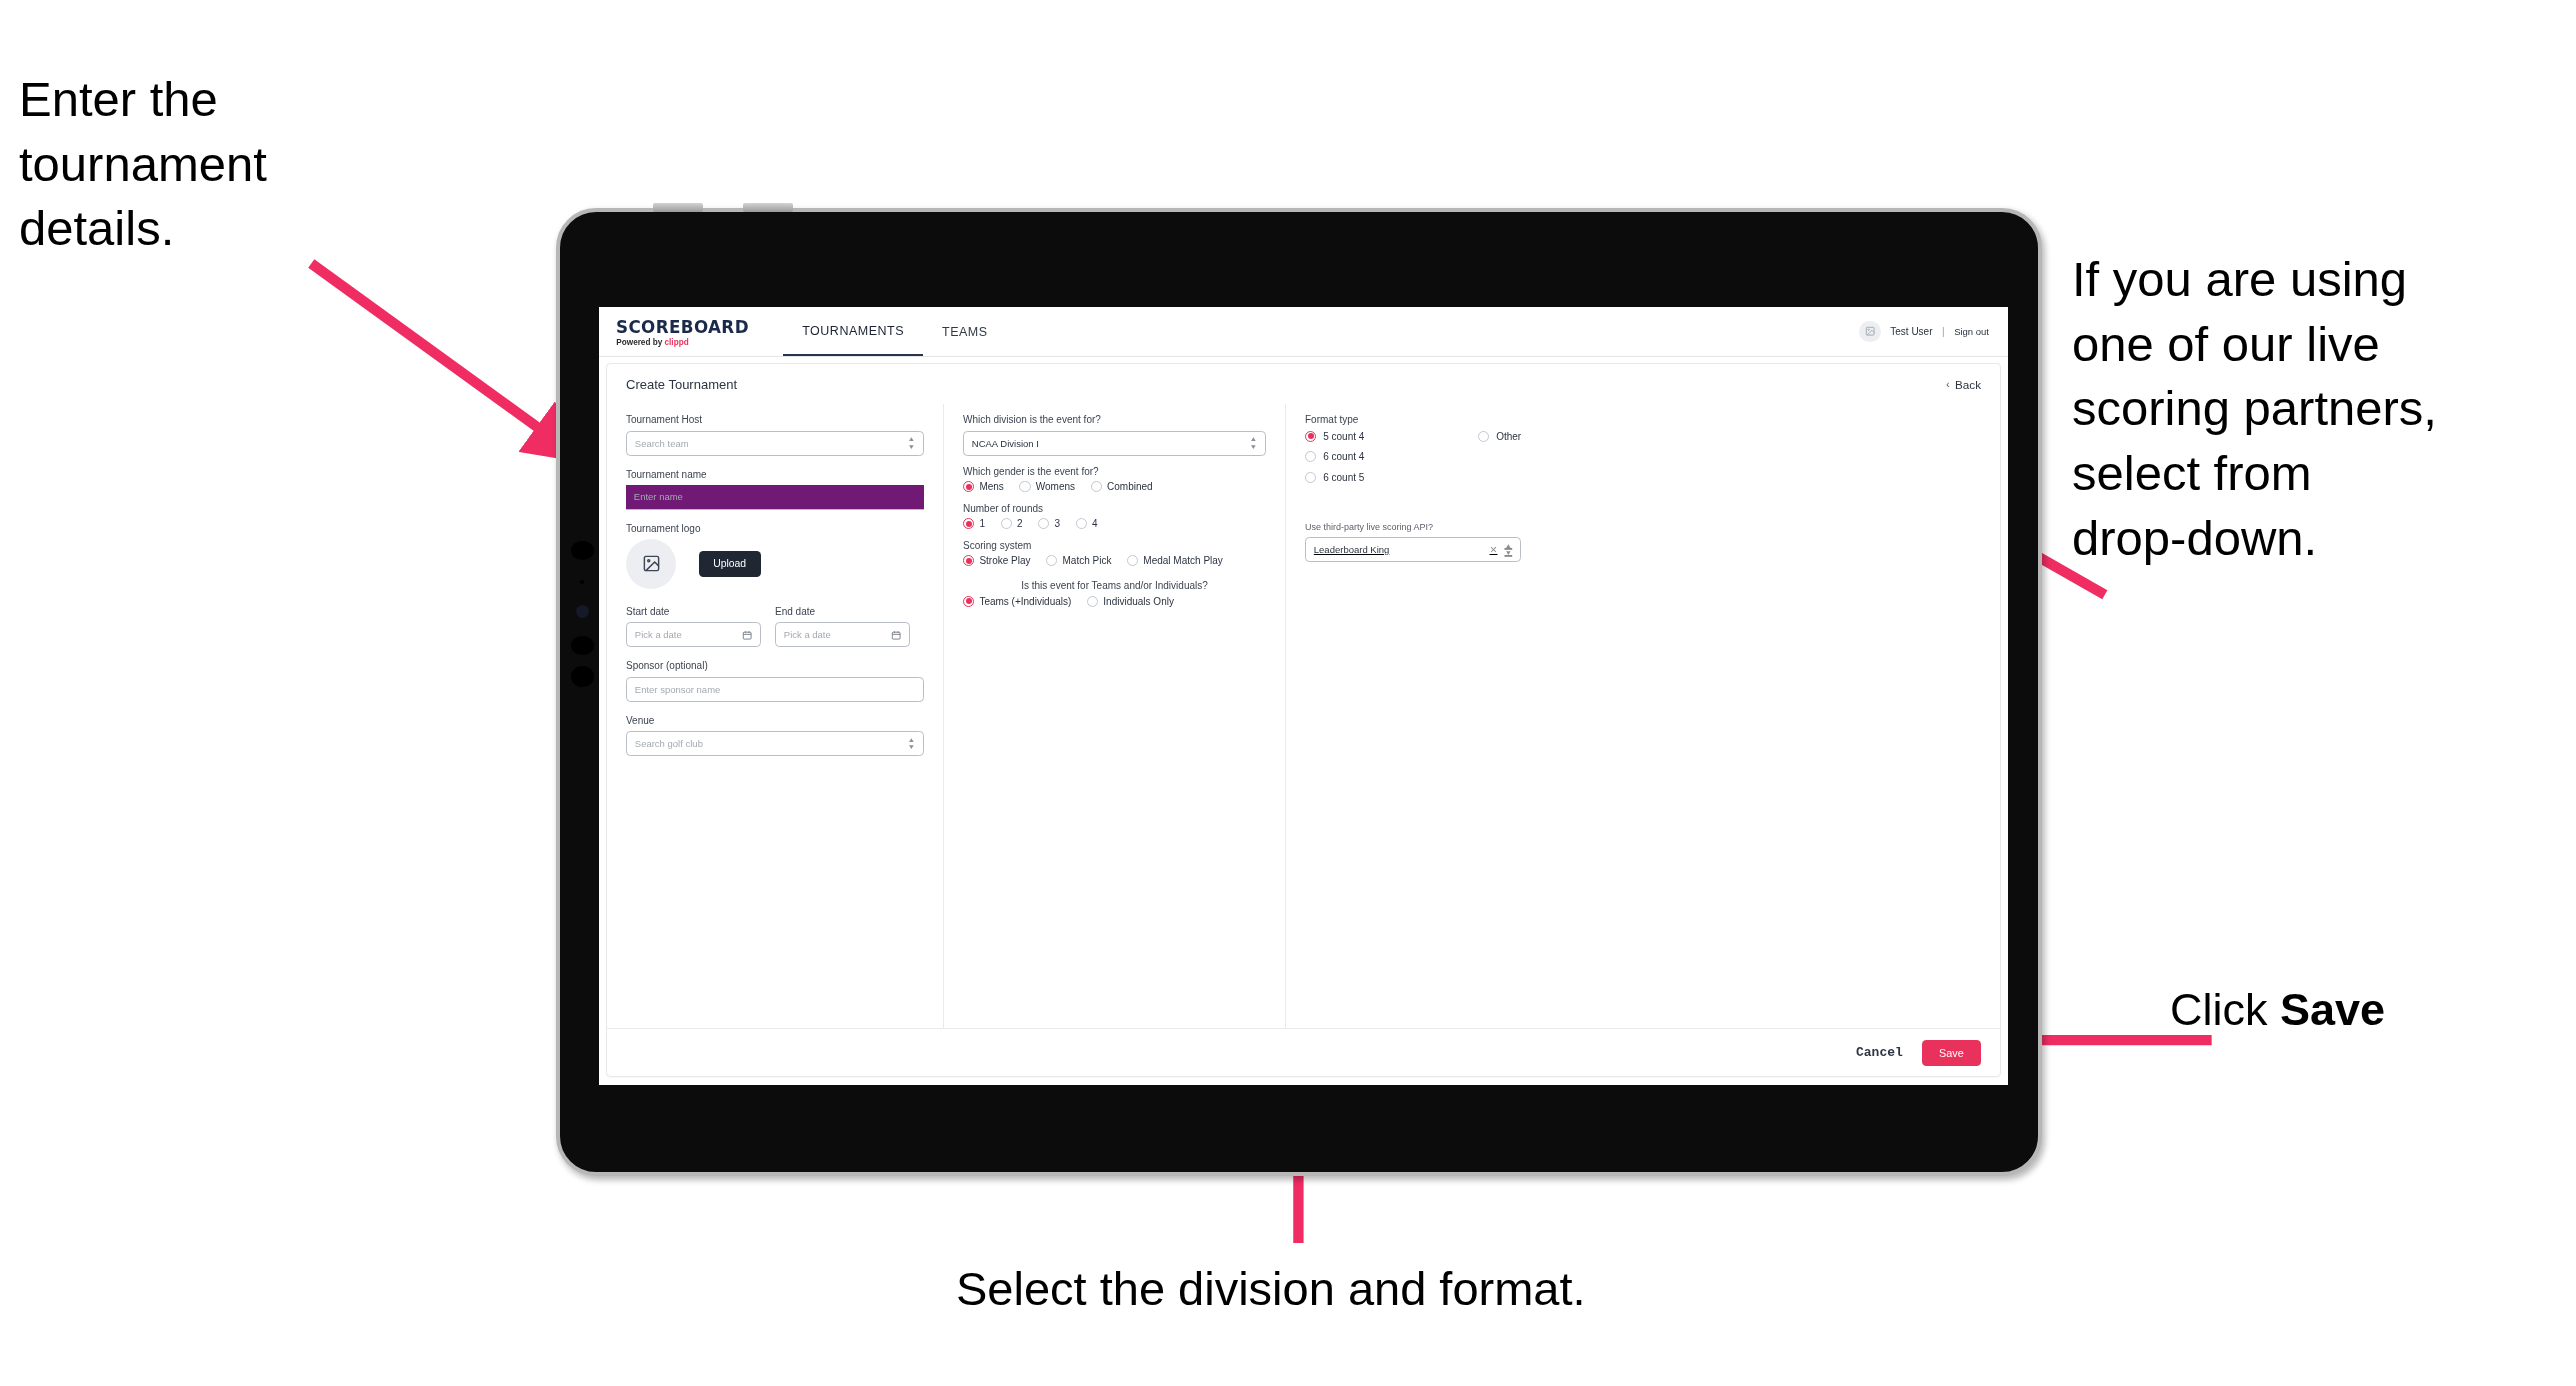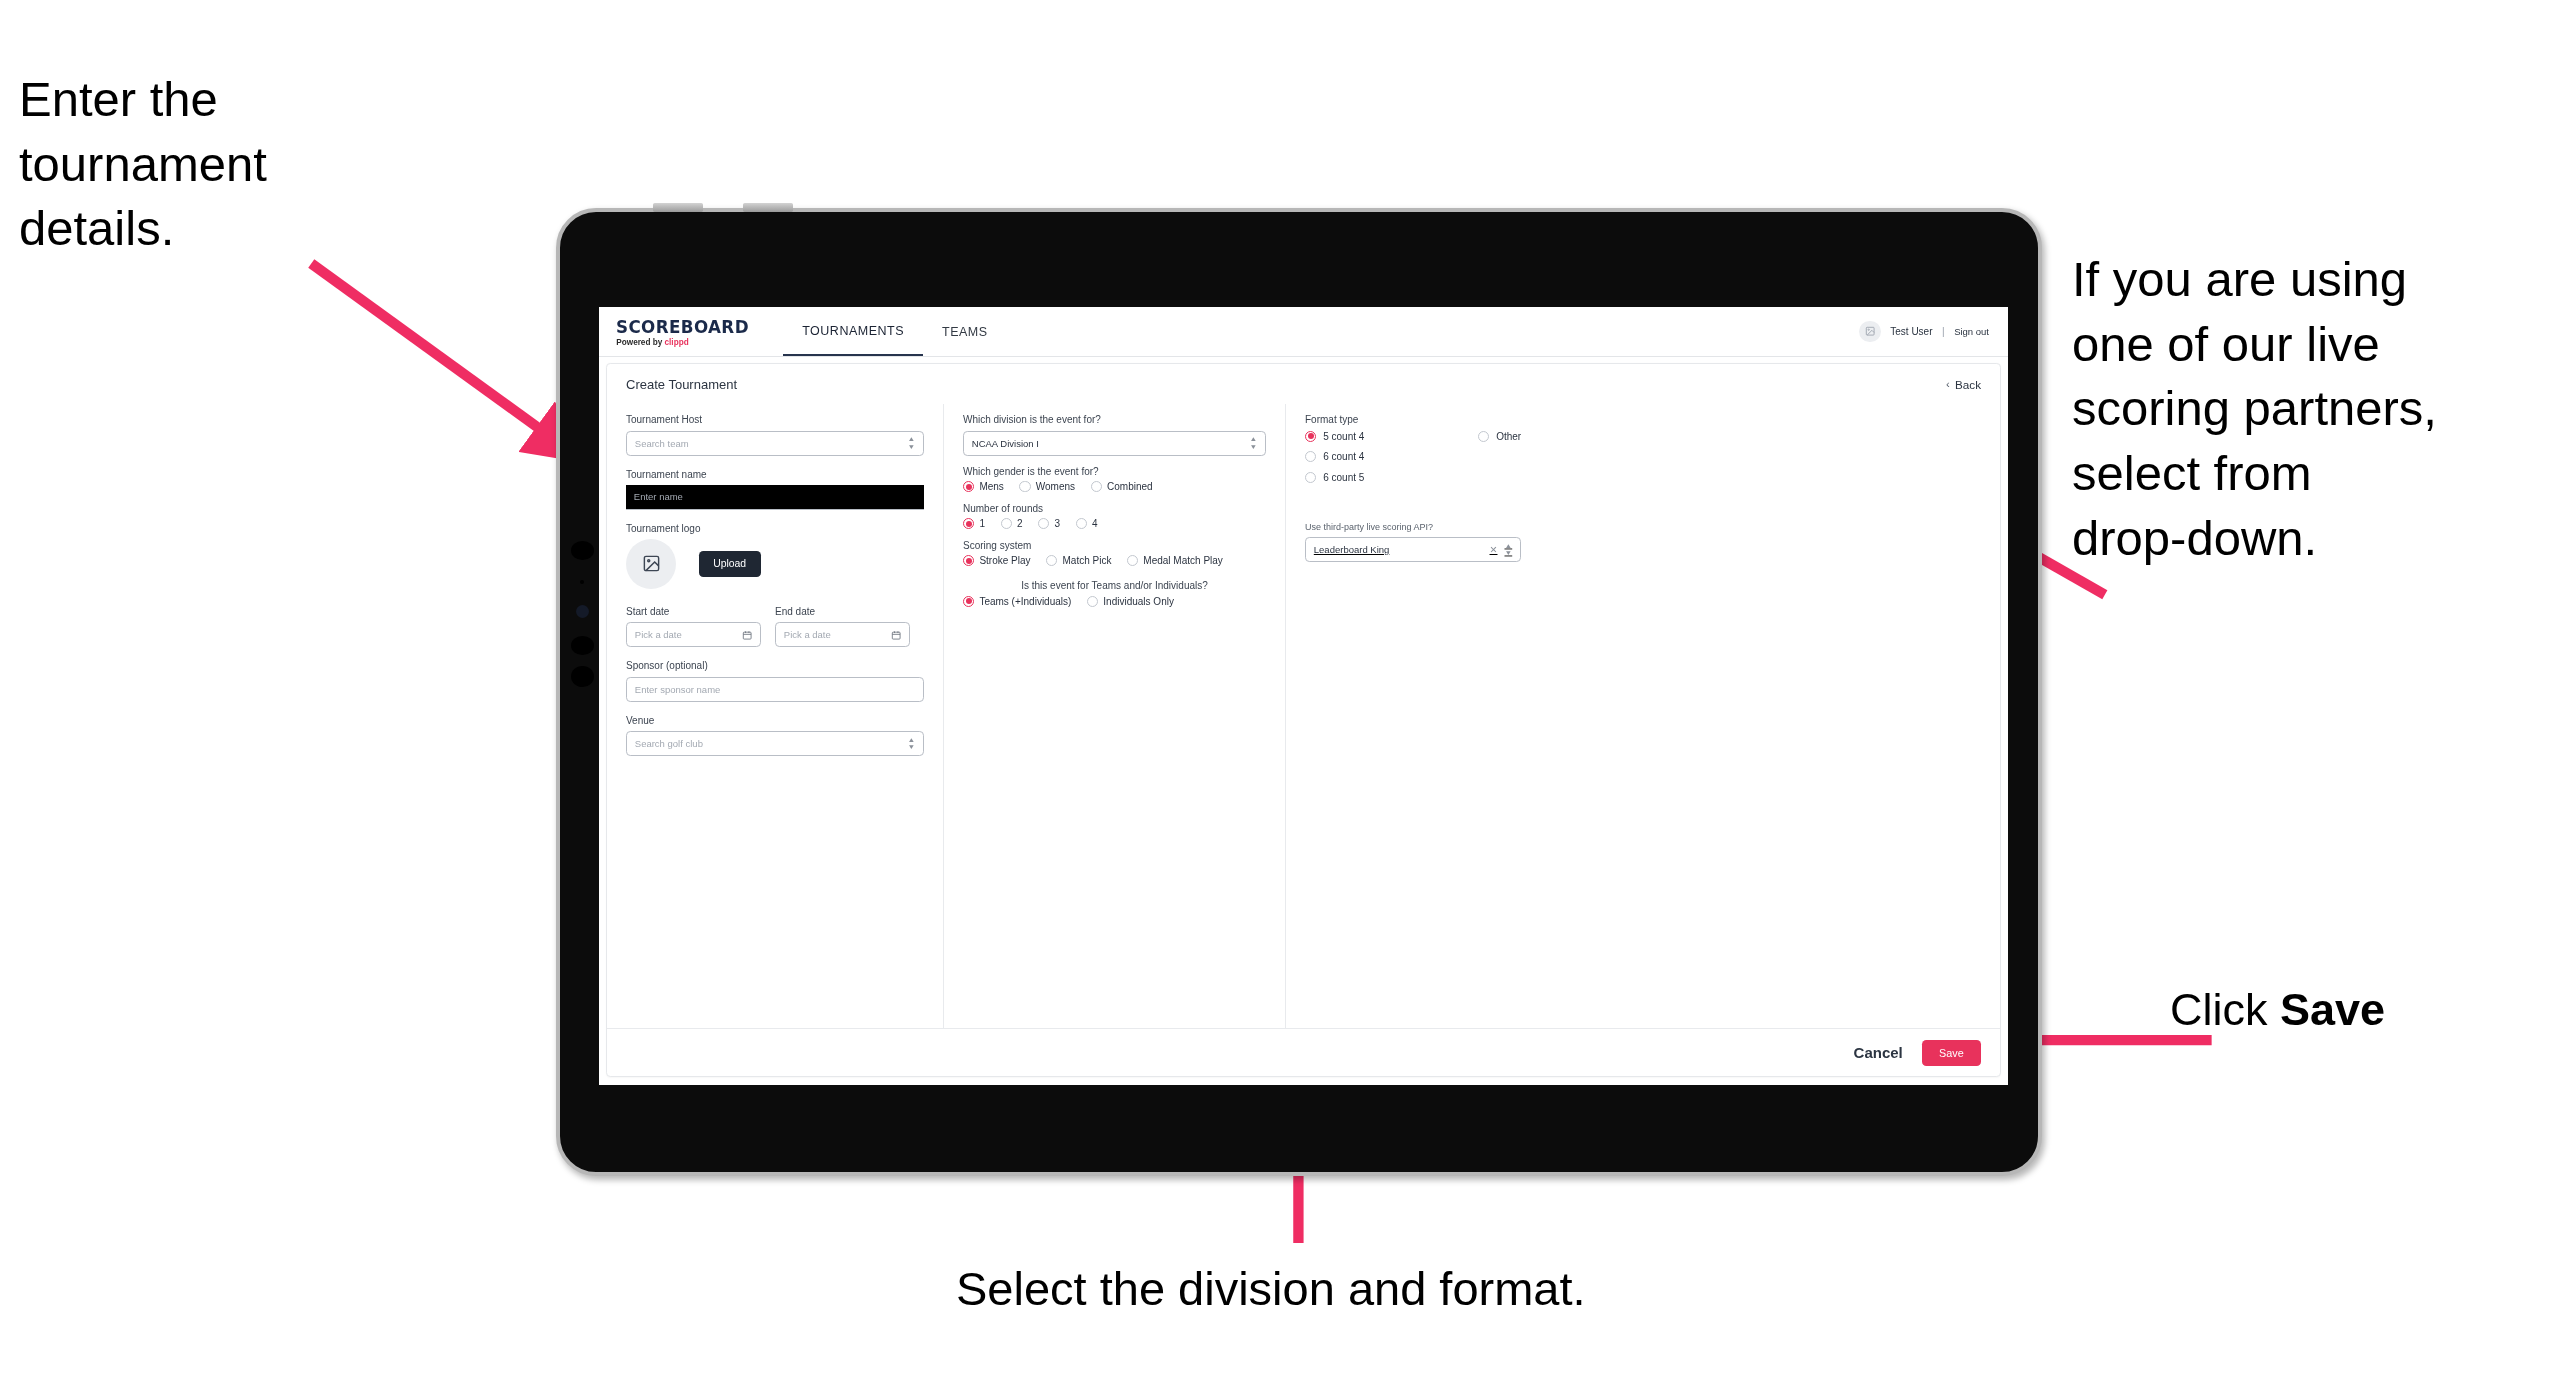--- a/index.html
+++ b/index.html
@@ -121,21 +121,21 @@
     background: #fff;
     display: flex; align-items: center;
     padding: 0 7.8px;
     font-size: 9.5px;
     position: relative;
   }
   .inp .ph { color: #a3a9b2; font-size: 9.5px; }
   .inp .val { color: #2b3340; font-size: 9.5px; }
   .inp.underline-only {
     border: none; border-bottom: 0.9px solid #b9bec6; border-radius: 0;
-    background: #000000;
+    background: #701a75;
   }
   .inp .right-ico {
     margin-left: auto; display: flex; align-items: center; gap: 7px;
     color: #8a9099;
   }
   .spin { display:inline-block; font-size: 7.8px; line-height: 1; color:#8b919a; }
   .spin span{display:block; transform: scaleY(.85);}
   .xmark { font-size: 9.5px; color: #8b919a; }
 
   .block { margin-bottom: 13px; }
@@ -177,21 +177,21 @@
 
   #api-block { margin-top: 29px; }
   #api-label { font-size: 9px; color: #5a626d; margin-bottom: 5.2px; }
 
   
   #card-foot {
     height: 48px; border-top: 0.9px solid #e8eaed;
     display: flex; align-items: center; justify-content: flex-end;
     padding-right: 19px; gap: 19px;
   }
-  #cancel-btn { font-size: 15px; color: #2c3542; cursor: pointer; font-weight: 600; }
+  #cancel-btn { font-size: 13px; color: #2c3542; cursor: pointer; font-weight: 600; font-family: Liberation Mono, monospace; }
   #save-btn {
     background: #e8325c; color: #fff; font-size: 10.8px;
     border-radius: 4.3px; padding: 7px 17.3px; cursor: pointer;
   }
 </style>
 </head>
 <body>
 
 <div id="stage">
 

